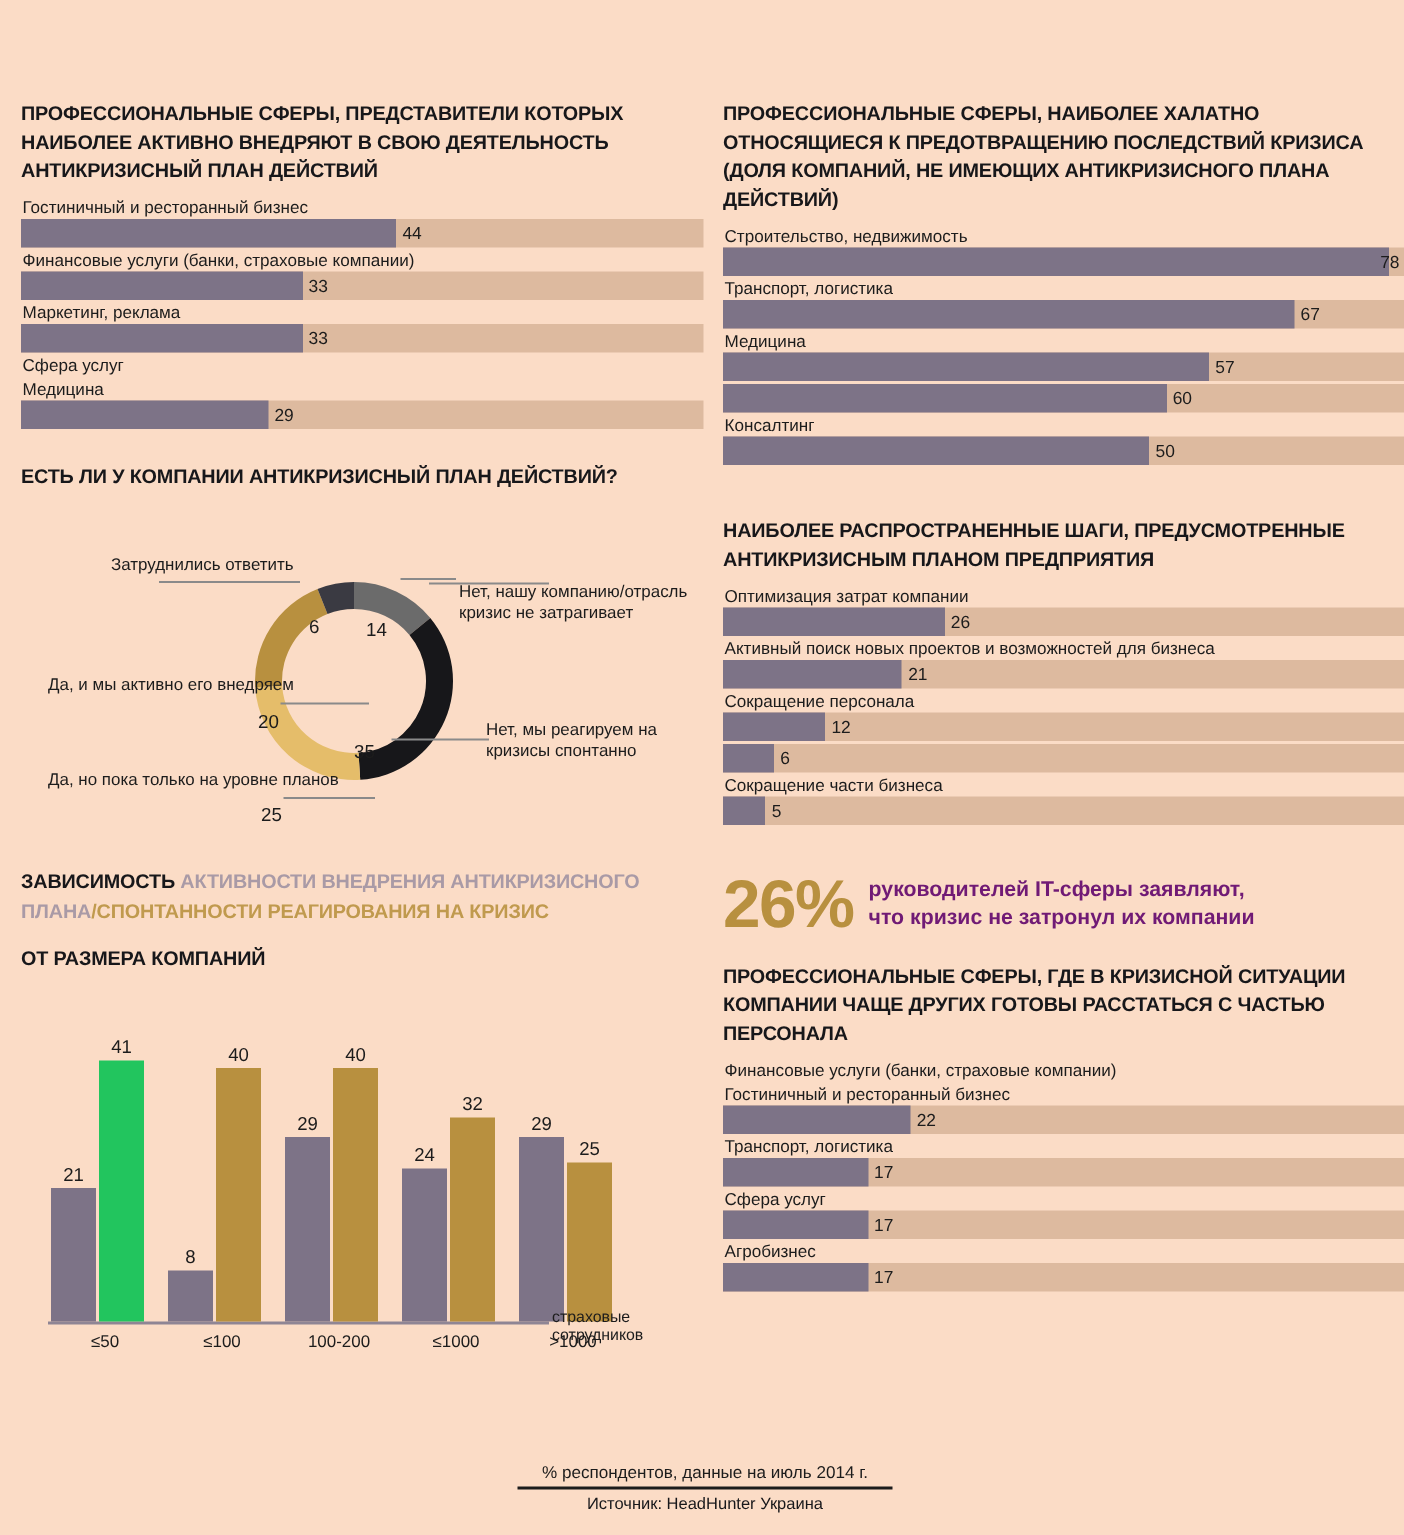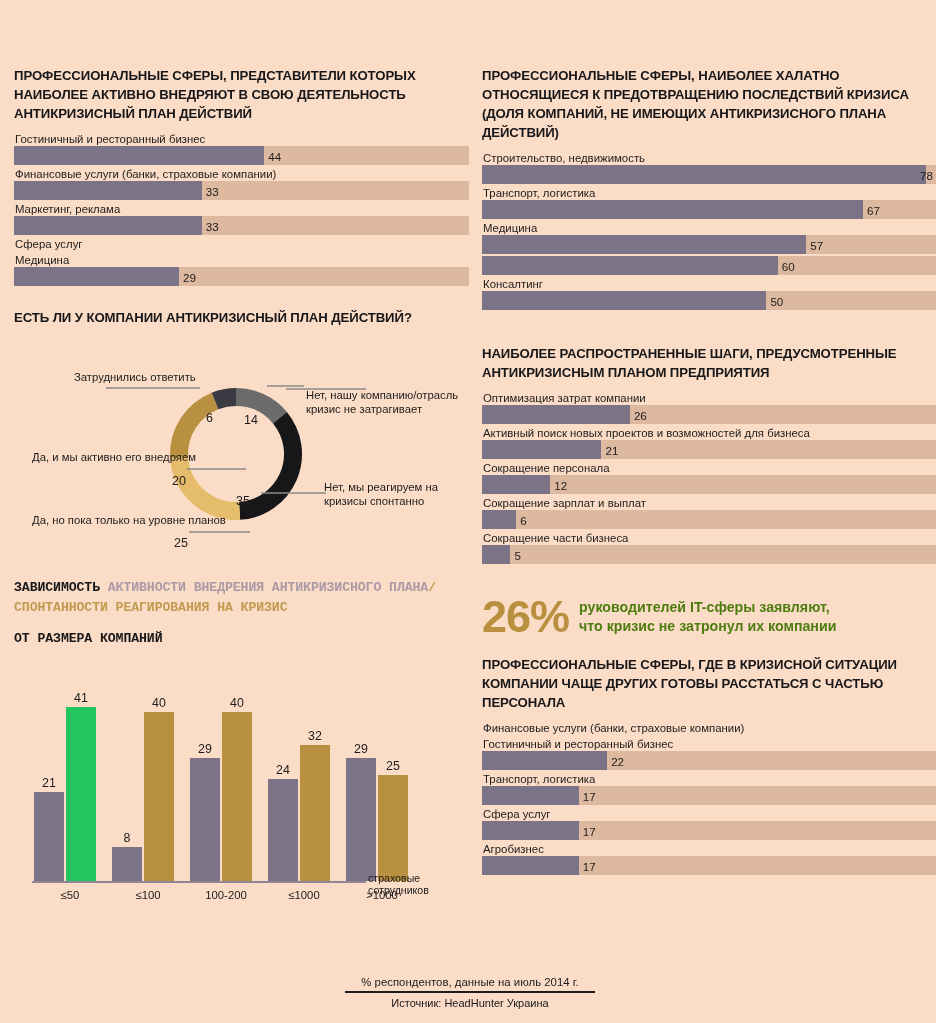--- a/index.html
+++ b/index.html
@@ -69,21 +69,21 @@
   .dlabel.l{text-align:right;}
   .dval{
     position:absolute;
     font-size:12.5px;
     color:#1c1c1c;
   }
 
   
   .mix-title{
     font-weight:bold;font-size:13.2px;line-height:19.5px;
-    text-transform:uppercase;margin:12px 0 4px 0;letter-spacing:-0.1px;font-family:Liberation Mono, monospace;
+    text-transform:uppercase;margin:12px 0 4px 0;letter-spacing:-0.1px;
   }
   .t-dark{color:#17171a;}
   .t-grey{color:#a99aa6;}
   .t-gold{color:#c09a4e;}
 
   
   .vchart{position:relative;width:440px;height:262px;margin-top:8px;}
   .vaxis{position:absolute;left:18px;right:88px;bottom:36px;height:2px;background:#8f8594;}
   .vgroup{position:absolute;bottom:38px;width:76px;}
   .vbar{position:absolute;bottom:0;width:30px;}
@@ -101,21 +101,21 @@
     position:absolute;right:0;bottom:22px;width:86px;
     font-size:10.6px;line-height:12.5px;color:#1c1c1c;
   }
 
   
   .callout{display:flex;align-items:center;gap:10px;margin:6px 0 16px 0;}
   .callout-num{
     font-size:45px;font-weight:bold;color:#b8903f;line-height:1;
     letter-spacing:-1px;
   }
-  .callout-txt{font-size:14.2px;line-height:19px;color:#4d7c0f;font-weight:600;}
+  .callout-txt{font-size:14.2px;line-height:19px;color:#701a75;font-weight:600;}
 
   
   .footer{
     position:absolute;left:345px;bottom:14px;width:250px;text-align:center;
   }
   .footer-note{font-size:11.4px;color:#1c1c1c;padding-bottom:3px;}
   .footer-rule{height:2px;background:#1c1c1c;margin:0 0 4px 0;}
   .footer-src{font-size:11px;font-weight:normal;color:#17171a;}
 </style>
 </head>
@@ -318,21 +318,20 @@
             </div>
           </div>
           <div class="hbar-row">
             <div class="hbar-label">Сокращение персонала</div>
             <div class="hbar-track">
               <div class="hbar-fill" style="width: 15%;"></div>
               <div class="hbar-val" style="left: 15%;">12</div>
             </div>
           </div>
           <div class="hbar-row">
-            <div class="hbar-label">Сокращение зарплат и выплат</div>
             <div class="hbar-track">
               <div class="hbar-fill" style="width: 7.5%;"></div>
               <div class="hbar-val" style="left: 7.5%;">6</div>
             </div>
           </div>
           <div class="hbar-row">
             <div class="hbar-label">Сокращение части бизнеса</div>
             <div class="hbar-track">
               <div class="hbar-fill" style="width: 6.25%;"></div>
               <div class="hbar-val" style="left: 6.25%;">5</div>

